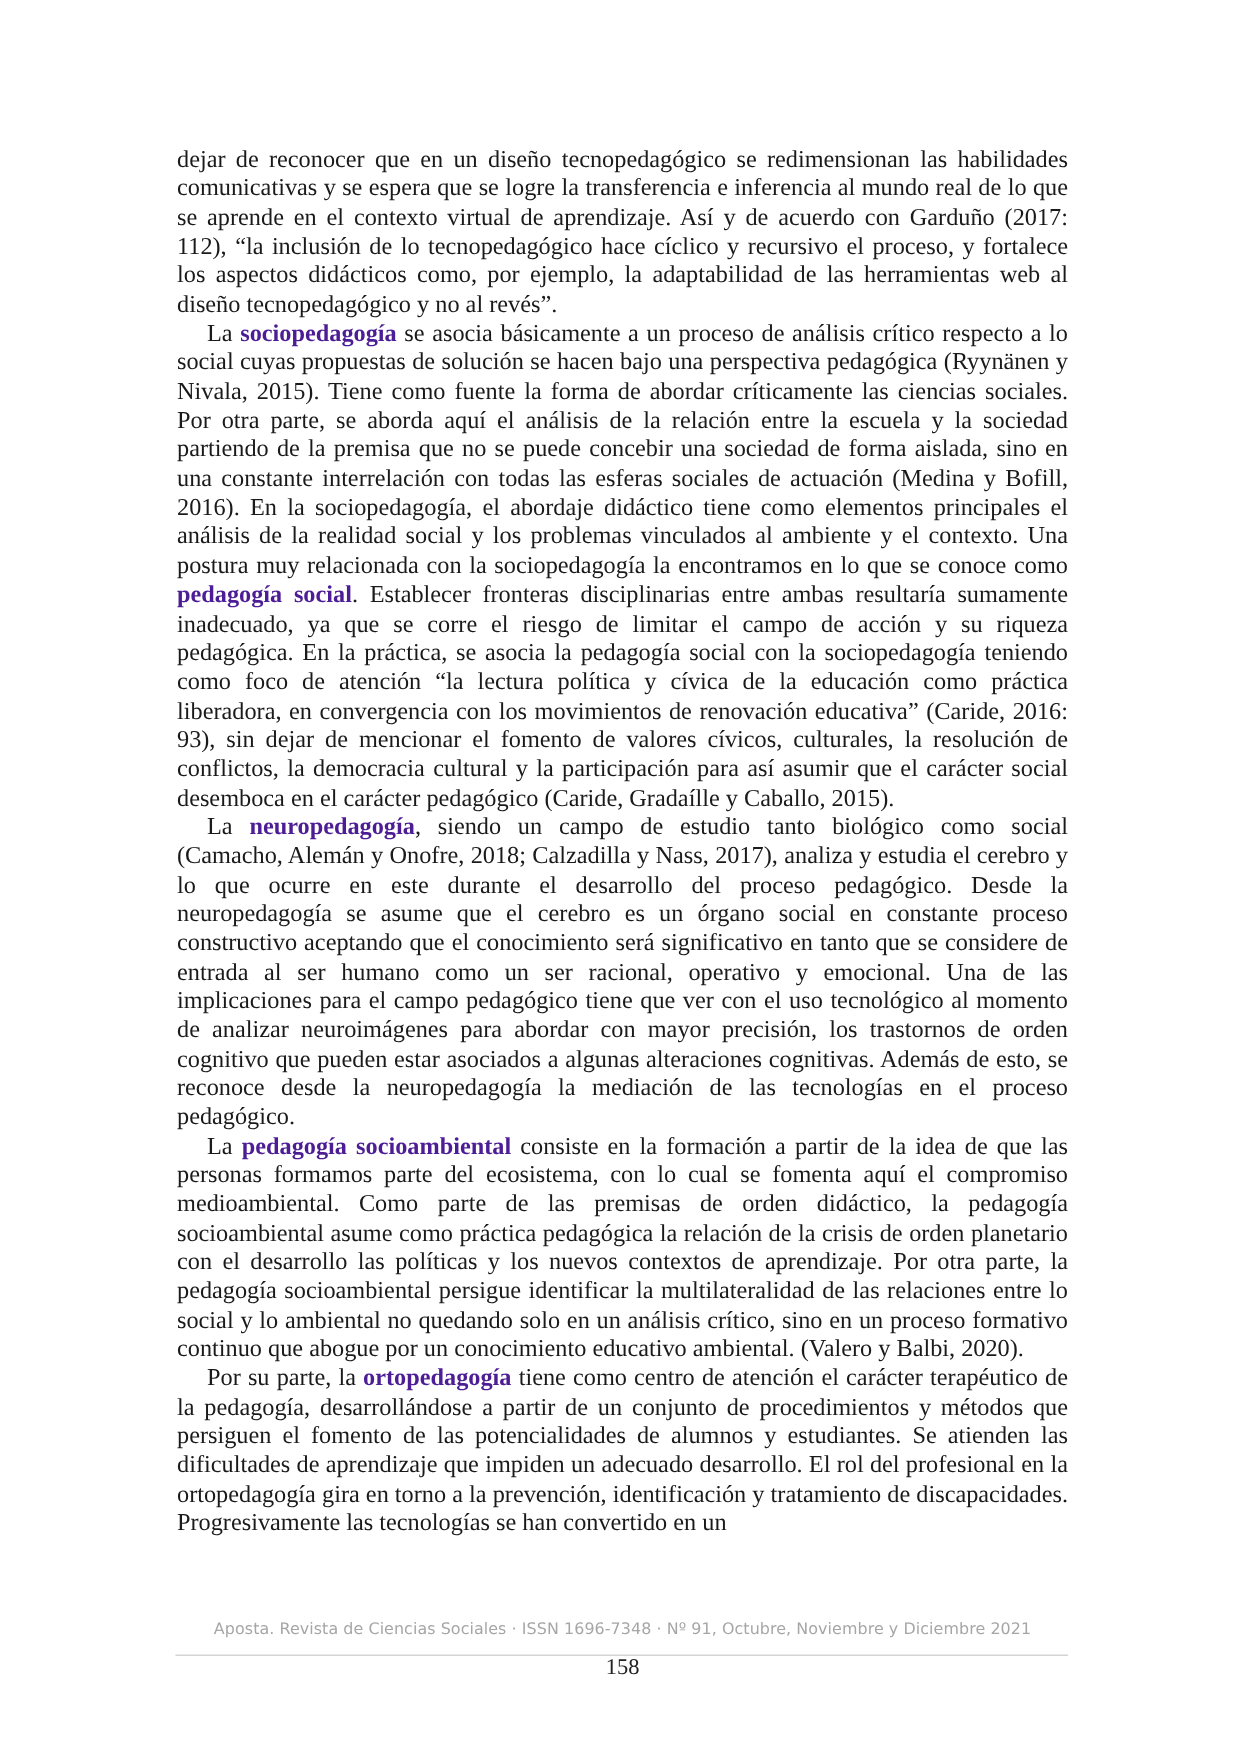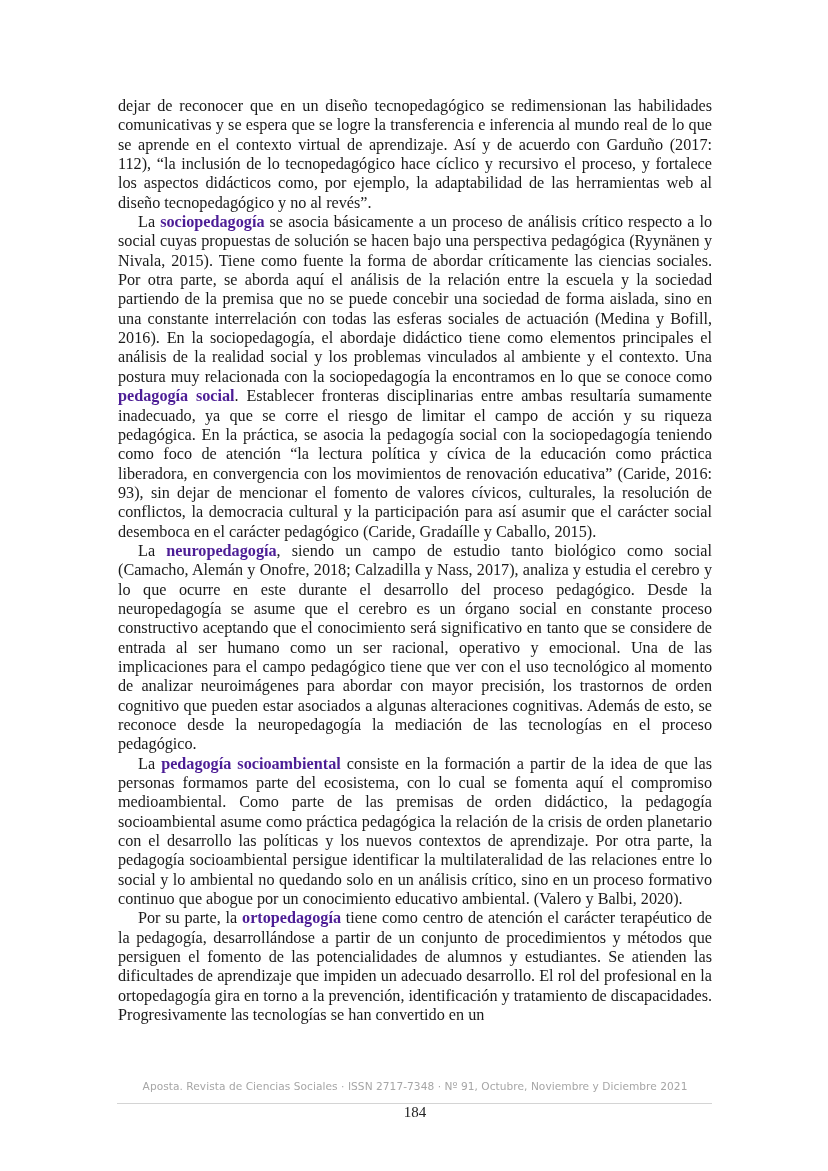--- a/index.html
+++ b/index.html
@@ -29,16 +29,16 @@
 
 <div class="page">
   <div class="text-block">
     <p class="para"><span>dejar de reconocer que en un diseño tecnopedagógico se redimensionan las habilidades comunicativas y se espera que se logre la transferencia e inferencia al mundo real de lo que se aprende en el contexto virtual de aprendizaje. Así y de acuerdo con Garduño (2017: 112), “la inclusión de lo tecnopedagógico hace cíclico y recursivo el proceso, y fortalece los aspectos didácticos como, por ejemplo, la adaptabilidad de las herramientas web al diseño tecnopedagógico y no al revés”.</span></p>
     <p class="para indent"><span>La </span><b>sociopedagogía</b><span> se asocia básicamente a un proceso de análisis crítico respecto a lo social cuyas propuestas de solución se hacen bajo una perspectiva pedagógica (Ryynänen y Nivala, 2015). Tiene como fuente la forma de abordar críticamente las ciencias sociales. Por otra parte, se aborda aquí el análisis de la relación entre la escuela y la sociedad partiendo de la premisa que no se puede concebir una sociedad de forma aislada, sino en una constante interrelación con todas las esferas sociales de actuación (Medina y Bofill, 2016). En la sociopedagogía, el abordaje didáctico tiene como elementos principales el análisis de la realidad social y los problemas vinculados al ambiente y el contexto. Una postura muy relacionada con la sociopedagogía la encontramos en lo que se conoce como </span><b>pedagogía social</b><span>. Establecer fronteras disciplinarias entre ambas resultaría sumamente inadecuado, ya que se corre el riesgo de limitar el campo de acción y su riqueza pedagógica. En la práctica, se asocia la pedagogía social con la sociopedagogía teniendo como foco de atención “la lectura política y cívica de la educación como práctica liberadora, en convergencia con los movimientos de renovación educativa” (Caride, 2016: 93), sin dejar de mencionar el fomento de valores cívicos, culturales, la resolución de conflictos, la democracia cultural y la participación para así asumir que el carácter social desemboca en el carácter pedagógico (Caride, Gradaílle y Caballo, 2015).</span></p>
     <p class="para indent"><span>La </span><b>neuropedagogía</b><span>, siendo un campo de estudio tanto biológico como social (Camacho, Alemán y Onofre, 2018; Calzadilla y Nass, 2017), analiza y estudia el cerebro y lo que ocurre en este durante el desarrollo del proceso pedagógico. Desde la neuropedagogía se asume que el cerebro es un órgano social en constante proceso constructivo aceptando que el conocimiento será significativo en tanto que se considere de entrada al ser humano como un ser racional, operativo y emocional. Una de las implicaciones para el campo pedagógico tiene que ver con el uso tecnológico al momento de analizar neuroimágenes para abordar con mayor precisión, los trastornos de orden cognitivo que pueden estar asociados a algunas alteraciones cognitivas. Además de esto, se reconoce desde la neuropedagogía la mediación de las tecnologías en el proceso pedagógico.</span></p>
     <p class="para indent"><span>La </span><b>pedagogía socioambiental</b><span> consiste en la formación a partir de la idea de que las personas formamos parte del ecosistema, con lo cual se fomenta aquí el compromiso medioambiental. Como parte de las premisas de orden didáctico, la pedagogía socioambiental asume como práctica pedagógica la relación de la crisis de orden planetario con el desarrollo las políticas y los nuevos contextos de aprendizaje. Por otra parte, la pedagogía socioambiental persigue identificar la multilateralidad de las relaciones entre lo social y lo ambiental no quedando solo en un análisis crítico, sino en un proceso formativo continuo que abogue por un conocimiento educativo ambiental. (Valero y Balbi, 2020).</span></p>
     <p class="para indent"><span>Por su parte, la </span><b>ortopedagogía</b><span> tiene como centro de atención el carácter terapéutico de la pedagogía, desarrollándose a partir de un conjunto de procedimientos y métodos que persiguen el fomento de las potencialidades de alumnos y estudiantes. Se atienden las dificultades de aprendizaje que impiden un adecuado desarrollo. El rol del profesional en la ortopedagogía gira en torno a la prevención, identificación y tratamiento de discapacidades. Progresivamente las tecnologías se han convertido en un</span></p>
   </div>
 
-  <div class="footer-journal">Aposta. Revista de Ciencias Sociales · ISSN 2717-7348 · Nº 91, Octubre, Noviembre y Diciembre 2021</div>
+  <div class="footer-journal">Aposta. Revista de Ciencias Sociales · ISSN 1696-7348 · Nº 91, Octubre, Noviembre y Diciembre 2021</div>
   <div class="footer-rule"></div>
-  <div class="page-number">184</div>
+  <div class="page-number">158</div>
 </div>
 
 </body></html>

